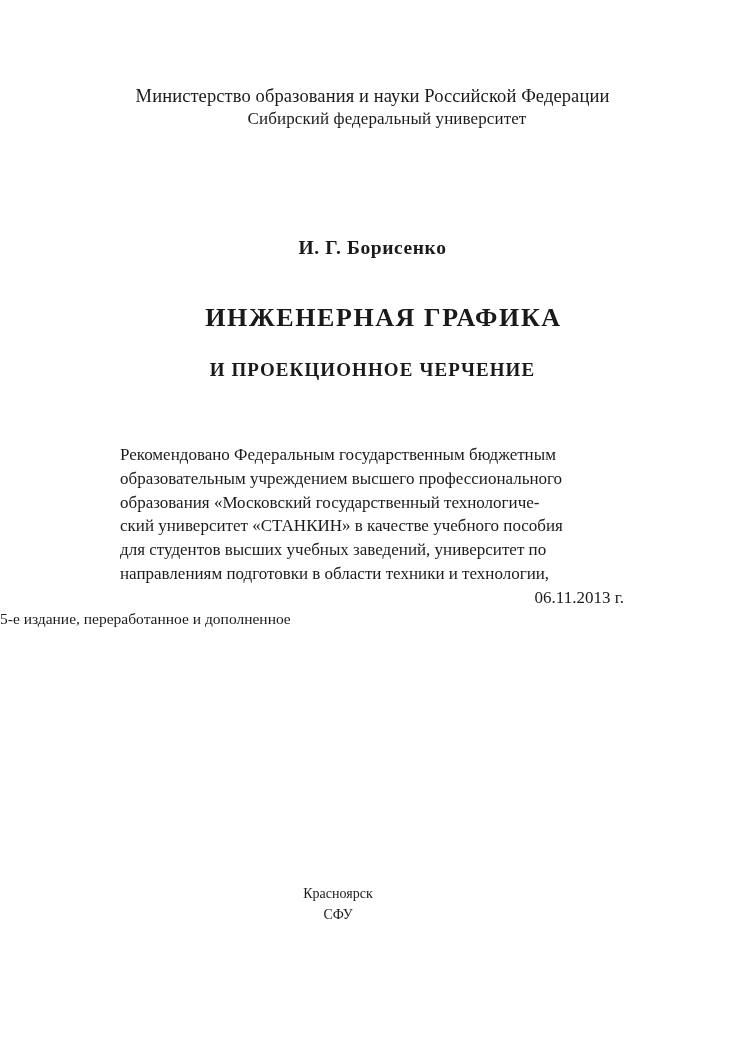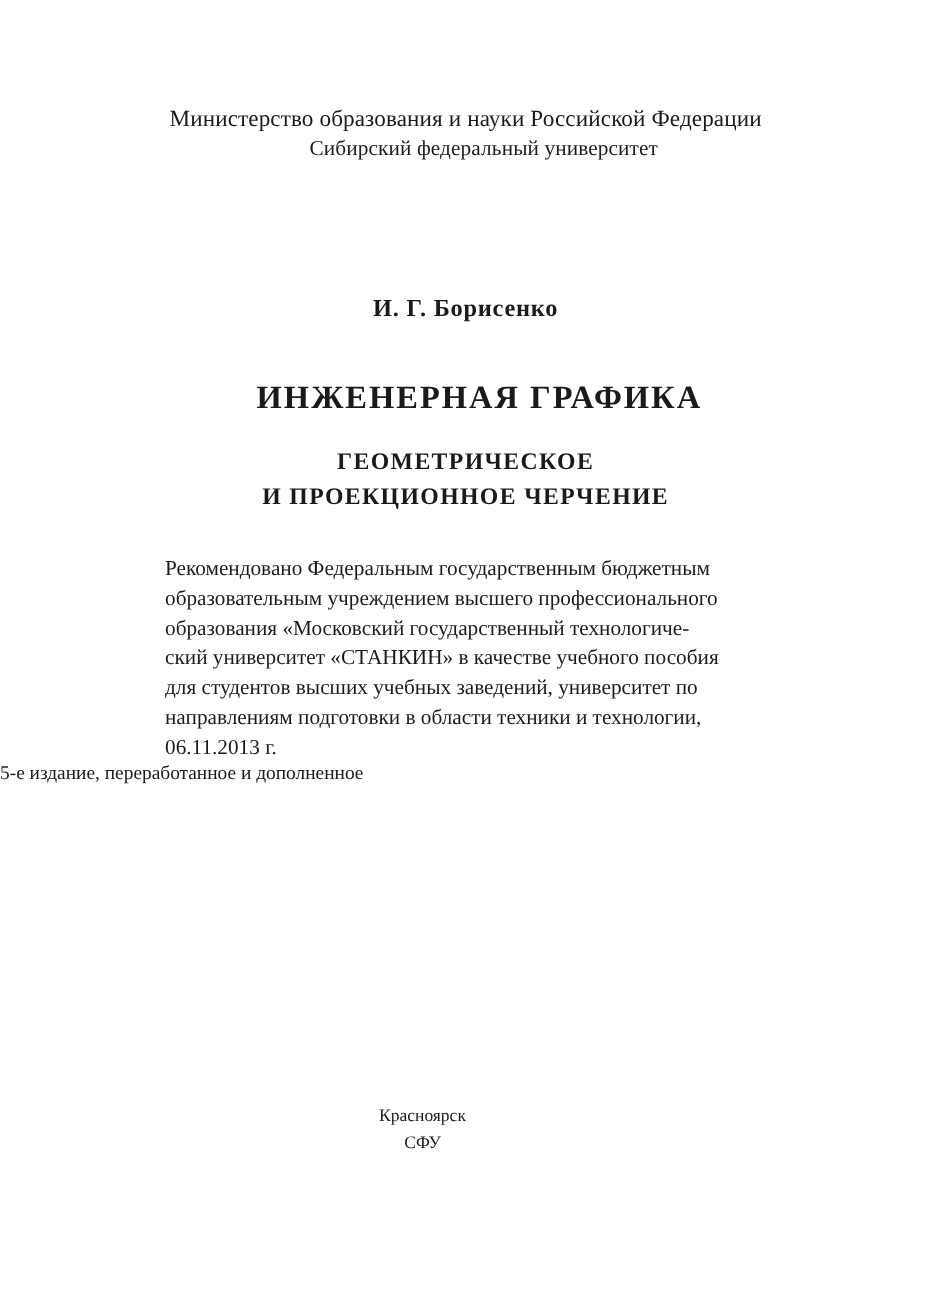--- a/index.html
+++ b/index.html
@@ -83,24 +83,23 @@
   
   .recommendation {
     position: absolute;
     top: 443px;
     left: 120px;
     width: 504px;
     font-size: 17px;
     line-height: 1.4;
     text-align: justify;
     text-justify: inter-word;
-    margin-left: 12px;
   }
   .recommendation .last-line {
-    text-align: left;
+    text-align: right;
   }
 
   
   .edition {
     position: absolute;
     top: 610px;
     left: 0;
     width: 745px;
     text-align: left;
     font-size: 15.5px;
@@ -125,21 +124,20 @@
   <div class="ministry">
     <div class="line1">Министерство образования и науки Российской Федерации</div>
     <div class="line2">Сибирский федеральный университет</div>
   </div>
 
   <div class="author">И. Г. Борисенко</div>
 
   <div class="title-main">ИНЖЕНЕРНАЯ  ГРАФИКА</div>
 
   <div class="title-sub">
-    <div>ГЕОМЕТРИЧЕСКОЕ</div>
     <div>И  ПРОЕКЦИОННОЕ  ЧЕРЧЕНИЕ</div>
   </div>
 
   <div class="recommendation">
     <div>Рекомендовано Федеральным государственным бюджетным</div>
     <div>образовательным учреждением высшего профессионального</div>
     <div>образования «Московский государственный технологиче-</div>
     <div>ский университет «СТАНКИН» в качестве учебного пособия</div>
     <div>для студентов высших учебных заведений, университет по</div>
     <div>направлениям подготовки в области техники и технологии,</div>

